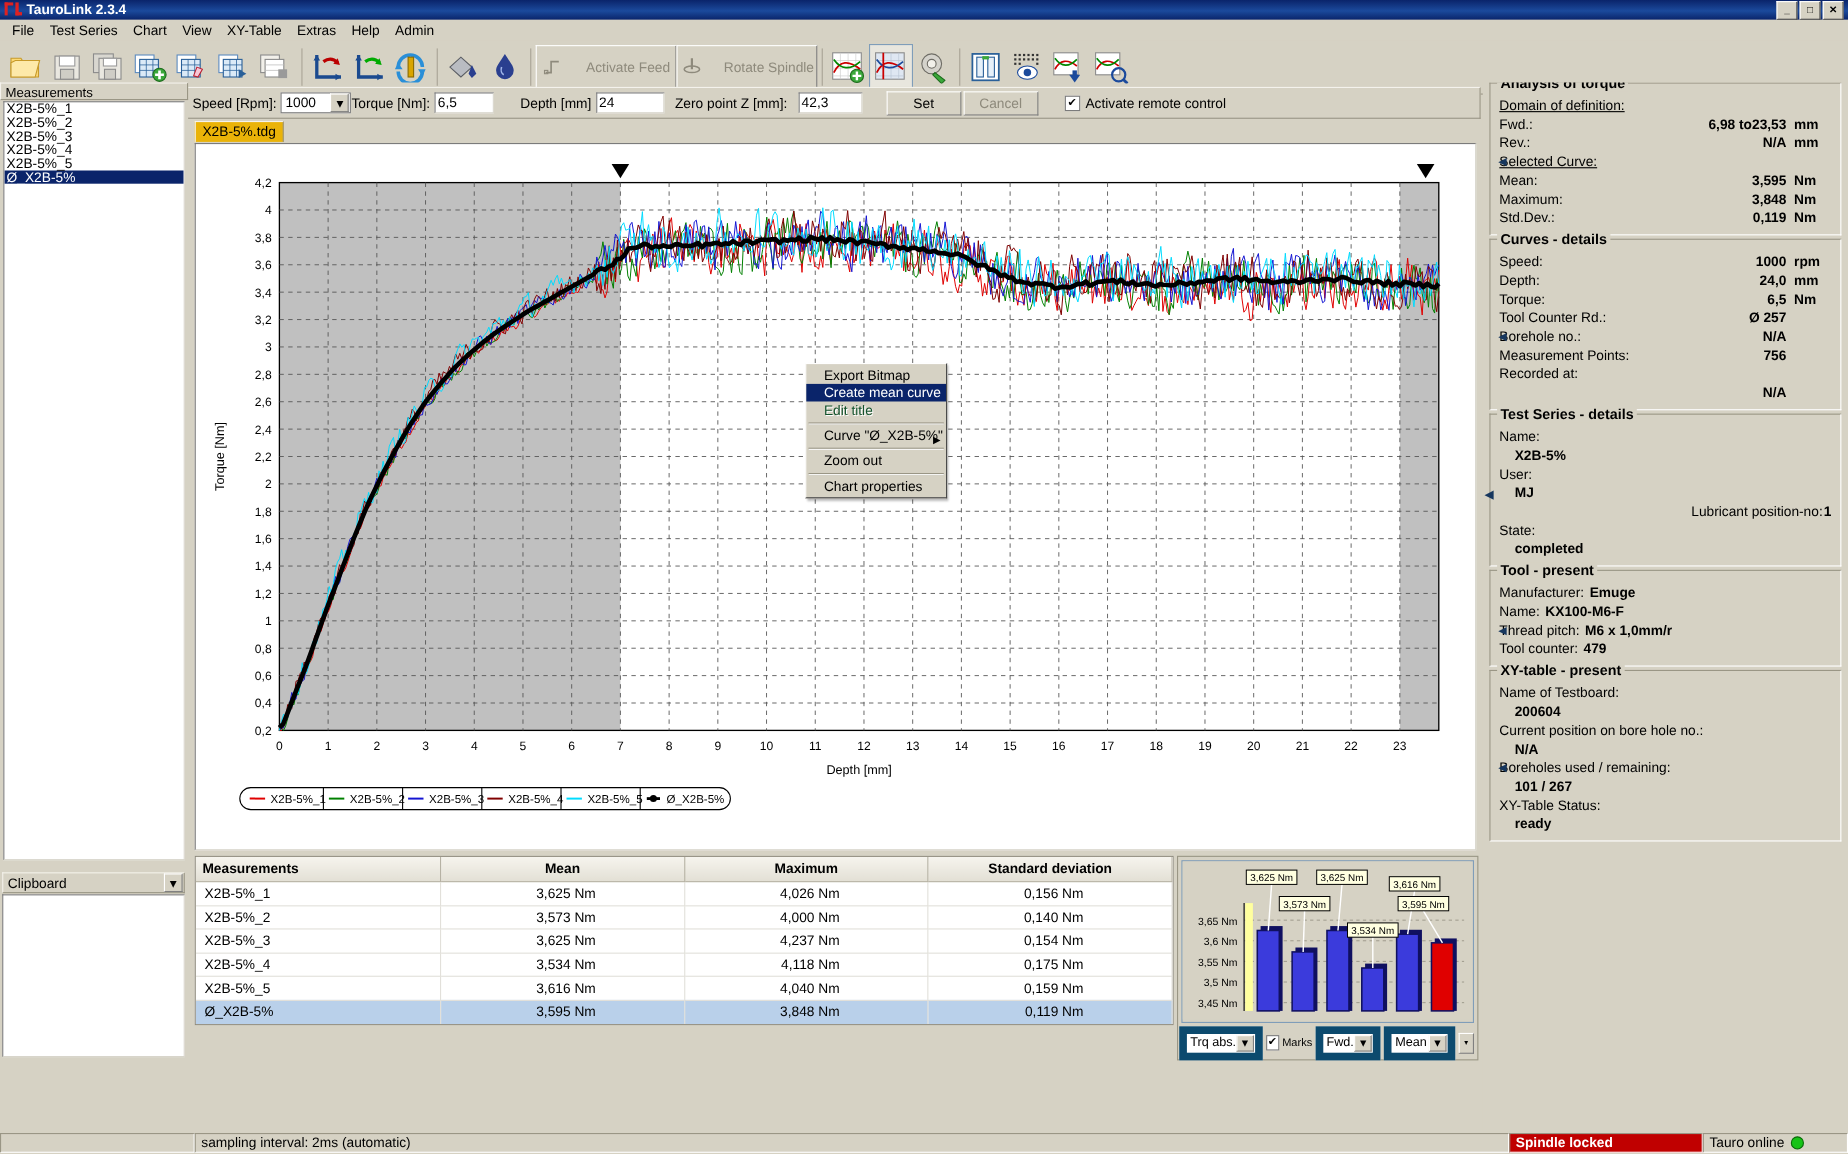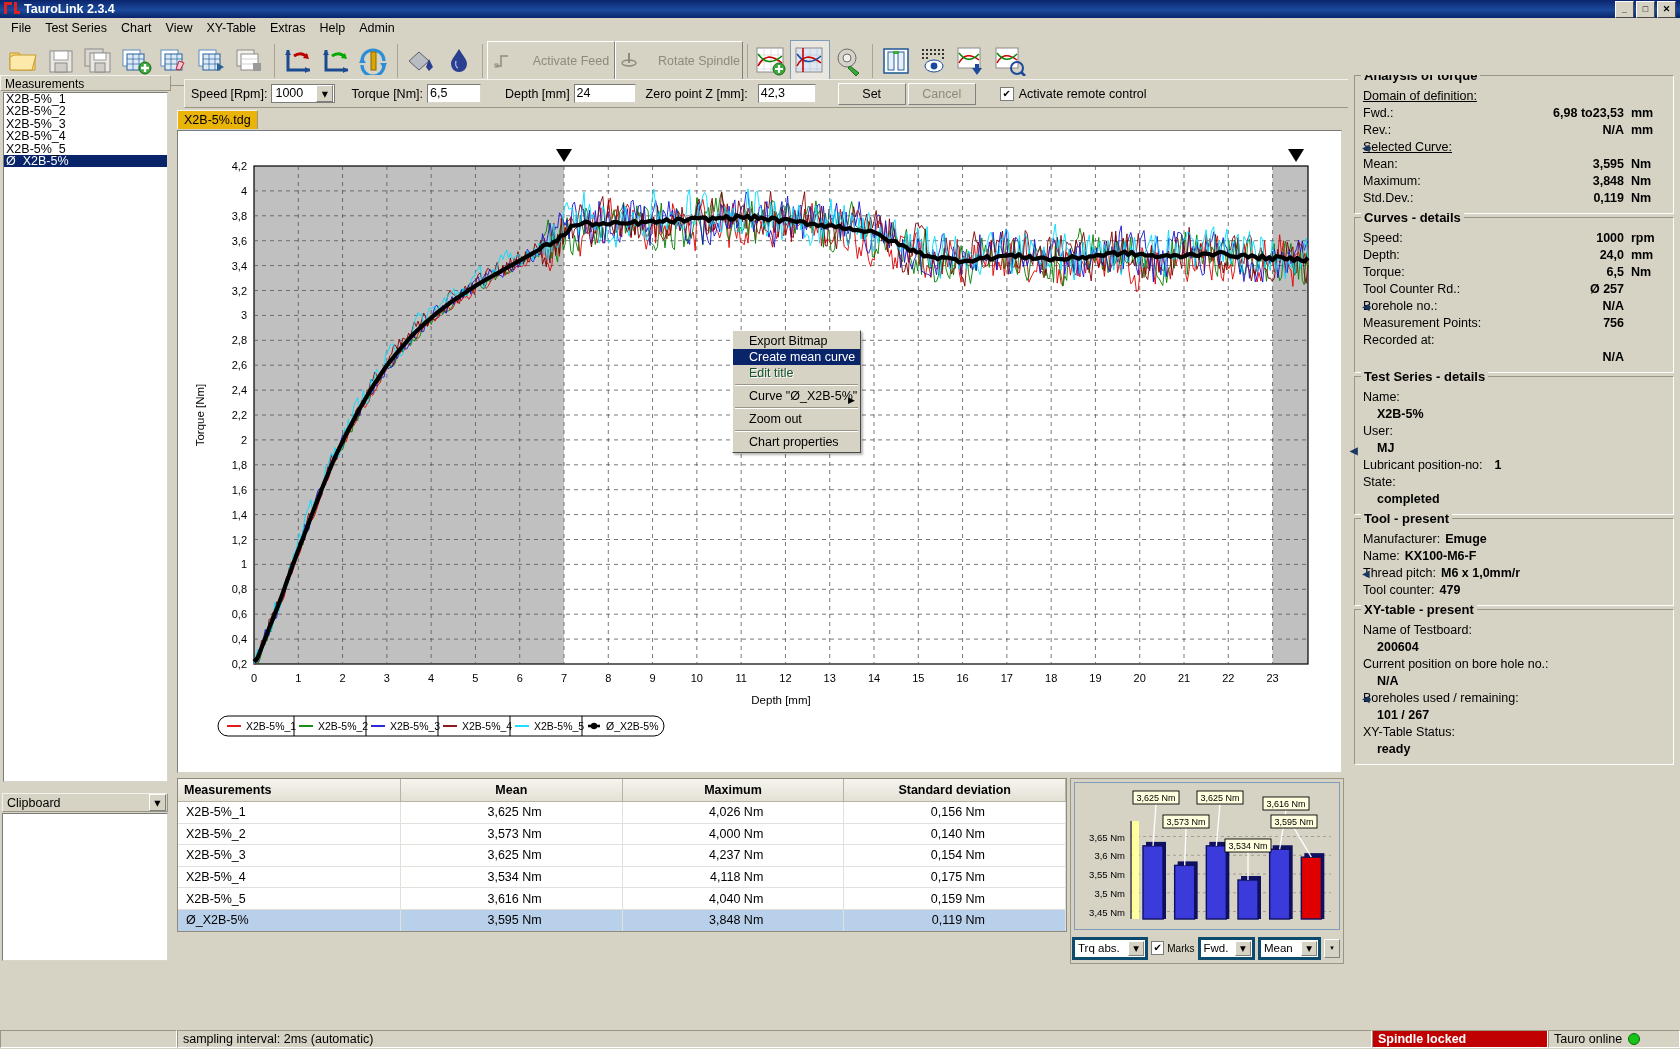--- a/index.html
+++ b/index.html
@@ -35,21 +35,21 @@
   .toolbar{height:48px;background:#d6d2c4;display:flex;align-items:center;padding-left:4px;
     border-bottom:1px solid #9a9685;}
   .tbtn{width:38px;height:40px;display:flex;align-items:center;justify-content:center;}
   .tbtn.sel{border:1px solid #7f9db9;background:#e8e6de;}
   .tsep{width:1px;height:34px;background:#a9a495;margin:0 4px;}
   .bigbtn{height:38px;min-width:126px;background:#d6d2c4;border:1px solid #fff;
     border-right-color:#808080;border-bottom-color:#808080;
     display:flex;align-items:center;justify-content:center;gap:18px;color:#8e8a7c;font-size:12.5px;}
 
   
-  .parambar{position:absolute;left:184px;top:79px;width:1170px;height:27px;
+  .parambar{position:absolute;left:168px;top:79px;width:1170px;height:27px;
     background:#d6d2c4;border:1px solid #f4f2ec;border-right-color:#9a9685;border-bottom-color:#9a9685;
     display:flex;align-items:center;gap:0px;font-size:12.5px;padding-left:6px;}
   .parambar label{margin-right:4px;}
   .inp{background:#fff;border:1px solid #7b7b7b;border-right-color:#d8d5cb;border-bottom-color:#d8d5cb;
     height:17px;line-height:17px;padding:0 2px;font-size:12.5px;}
   .combo{display:flex;align-items:center;background:#fff;border:1px solid #7b7b7b;height:17px;}
   .combo .val{width:38px;padding:0 3px;font-size:12.5px;line-height:17px;}
   .combo .arw{width:15px;height:15px;margin:0 1px 0 0;background:#d6d2c4;border:1px solid #fff;
     border-right-color:#808080;border-bottom-color:#808080;display:flex;align-items:center;justify-content:center;}
   .btn{height:20px;min-width:66px;background:#d6d2c4;border:1px solid #fff;
@@ -107,21 +107,21 @@
   .c-name{width:215px;text-align:left;}
   .c-num{text-align:right;padding-right:80px !important;}
 
   
   .minipanel{position:absolute;left:1070px;top:778px;width:272px;height:184px;
     background:#d6d2c4;border:1px solid #9a9685;}
   .minichart{position:absolute;left:1074px;top:782px;width:264px;height:146px;background:#d6d2c4;
     border:1px solid #7f9db9;}
   .minictrls{position:absolute;left:1072px;top:938px;width:268px;height:20px;display:flex;align-items:center;gap:3px;}
   .mcombo{display:flex;align-items:center;justify-content:space-between;background:#fff;
-    border:3px solid #0c4a6e;height:17px;font-size:11.5px;padding-left:3px;}
+    border:7px solid #0c4a6e;height:17px;font-size:11.5px;padding-left:3px;}
   .mcombo .arw{width:14px;height:13px;background:#d6d2c4;border:1px solid #fff;
     border-right-color:#808080;border-bottom-color:#808080;display:flex;align-items:center;justify-content:center;margin-right:1px;}
 
   
   .rightpanel{position:absolute;left:1348px;top:75px;width:332px;bottom:20px;background:#d6d2c4;
     overflow:hidden;}
   .group{position:relative;margin:0 6px 3px 6px;border:1px solid #fff;border-top-color:#9a9685;
     border-left-color:#9a9685;padding:12px 8px 6px 8px;}
   .group>.gt{position:absolute;top:-8px;left:6px;background:#d6d2c4;padding:0 3px;font-weight:bold;font-size:13px;}
   .row{display:flex;justify-content:space-between;align-items:baseline;font-size:12.5px;line-height:17px;}
@@ -373,21 +373,21 @@
         </svg>
     </div>
   </div>
 
   <div class="parambar">
     <label>Speed [Rpm]:</label>
     <div class="combo">
       <div class="val">1000</div>
       <div class="arw">▾</div>
     </div>
-    <label style="margin-left:16px">Torque [Nm]:</label>
+    <label style="">Torque [Nm]:</label>
     <div class="inp" style="width:48px">6,5</div>
     <label style="margin-left:24px">Depth [mm]</label>
     <div class="inp" style="width:56px">24</div>
     <label style="margin-left:10px">Zero point Z [mm]:</label>
     <div class="inp" style="width:52px;margin-left:6px">42,3</div>
     <div class="btn" style="margin-left:22px">Set</div>
     <div class="btn dis" style="margin-left:2px">Cancel</div>
     <div style="display:flex;align-items:center;gap:5px;margin-left:24px">
       <div class="chk">✔</div>
       <span>Activate remote control</span>
@@ -744,21 +744,21 @@
     <div class="group">
       <div class="gt">Test Series - details</div>
       <div class="row">
           <span class="lab">Name:</span>
         </div>
       <div class="indent">X2B-5%</div>
       <div class="row">
           <span class="lab">User:</span>
         </div>
       <div class="indent" style="position:relative"><span class="lmark" style="left:-13px;top:2px">◀</span><span>MJ</span></div>
-      <div class="row" style="justify-content:flex-start;gap:12px">
+      <div class="row" style="justify-content:flex-end;gap:1px">
         <span class="lab">Lubricant position-no:</span>
         <b>1</b>
       </div>
       <div class="row">
           <span class="lab">State:</span>
         </div>
       <div class="indent">completed</div>
     </div>
 
     <div class="group">

